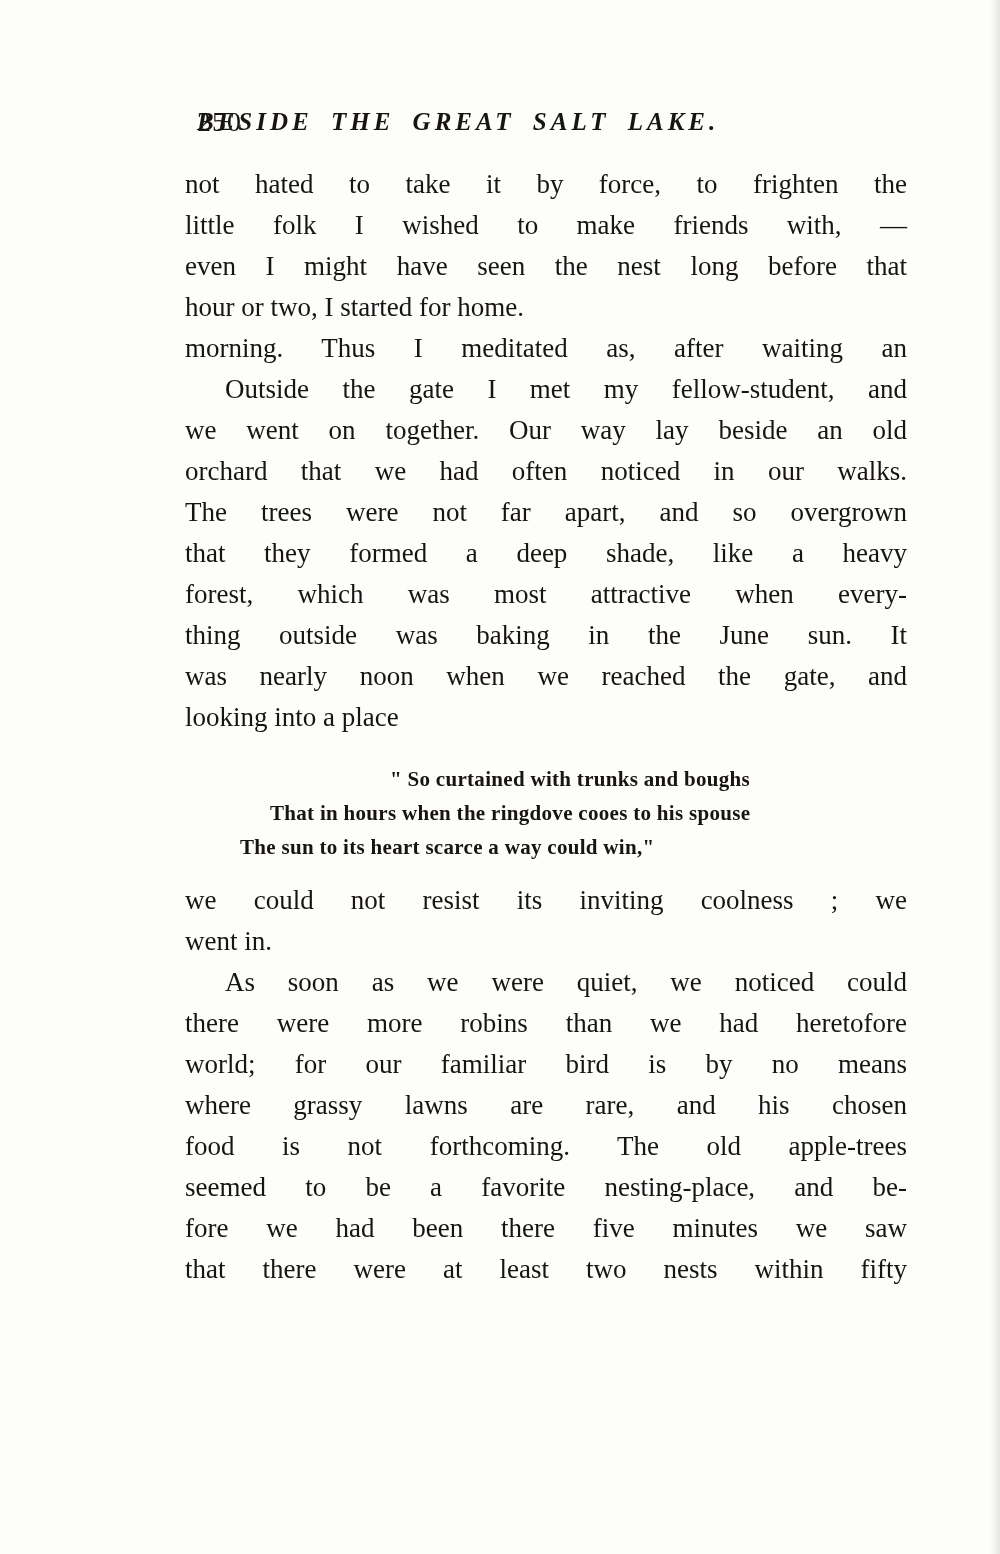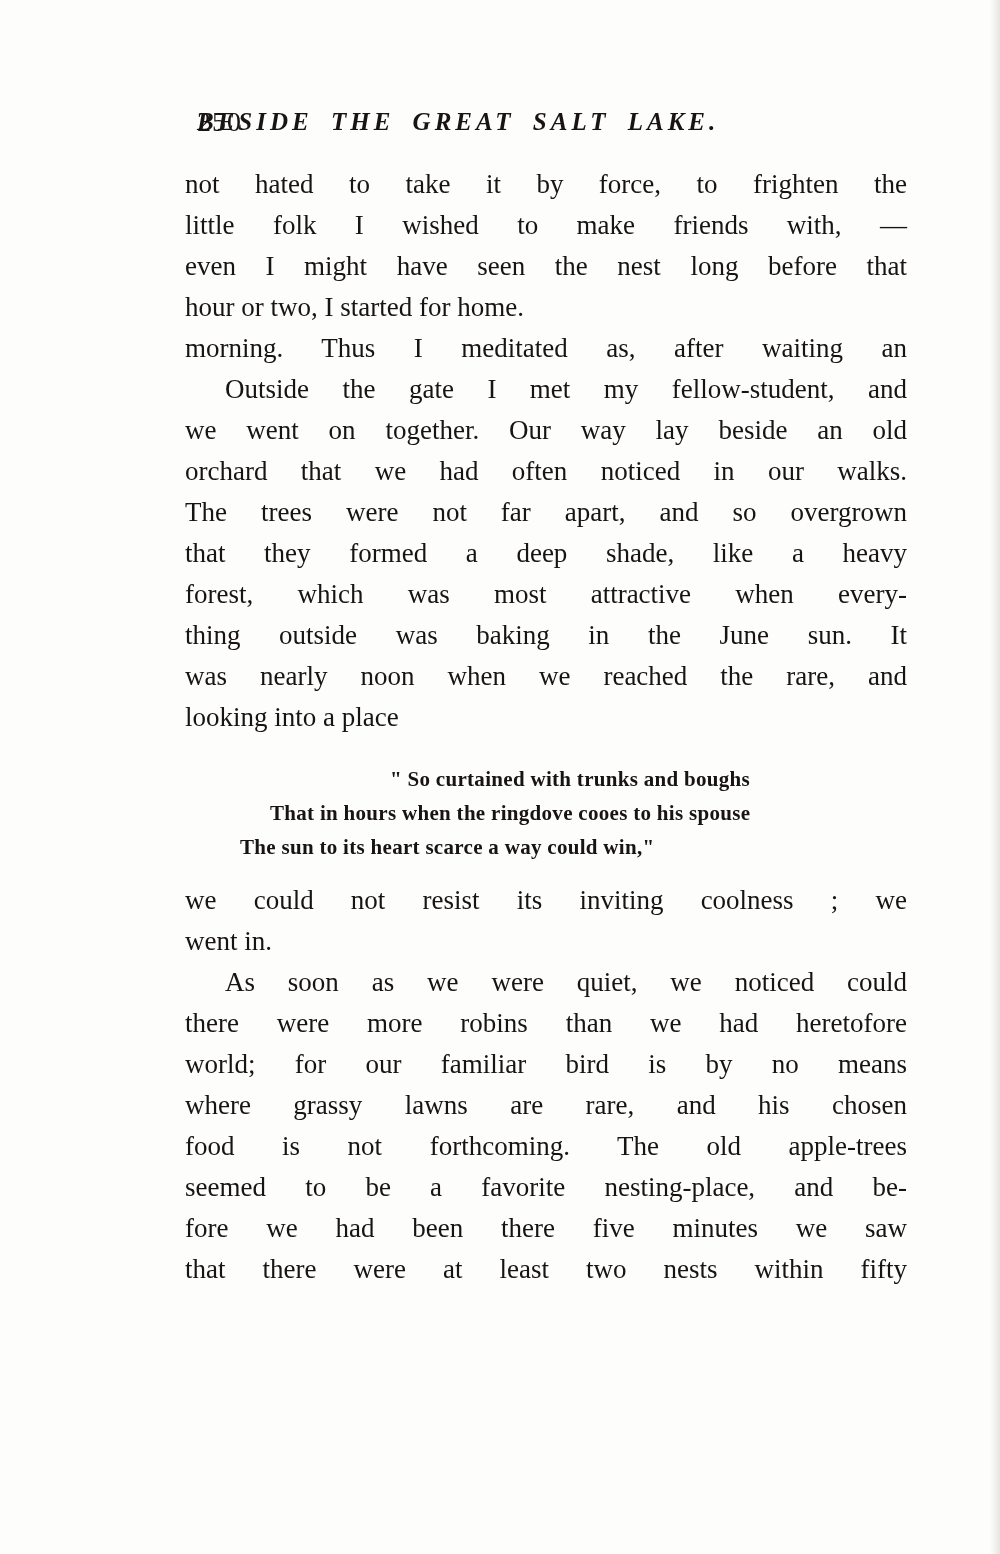--- a/index.html
+++ b/index.html
@@ -104,21 +104,21 @@
           <div class="line">morning.  Thus I meditated as, after waiting an</div>
         </div>
         <div class="paragraph indent">
           <div class="line">Outside the gate I met my fellow-student, and</div>
           <div class="line">we went on together.  Our way lay beside an old</div>
           <div class="line">orchard that we had often noticed in our walks.</div>
           <div class="line">The trees were not far apart, and so overgrown</div>
           <div class="line">that they formed a deep shade, like a heavy</div>
           <div class="line">forest, which was most attractive when every-</div>
           <div class="line">thing outside was baking in the June sun.  It</div>
-          <div class="line">was nearly noon when we reached the rare, and</div>
+          <div class="line">was nearly noon when we reached the gate, and</div>
           <div class="line last">looking into a place</div>
         </div>
         <div class="quote">
           <div class="line">" So curtained with trunks and boughs</div>
           <div class="line">That in hours when the ringdove cooes  to his spouse</div>
           <div class="line last">The sun to its heart scarce a way could win,"</div>
         </div>
         <div class="paragraph">
           <div class="line">we could not resist its inviting coolness ; we</div>
           <div class="line last">went in.</div>

